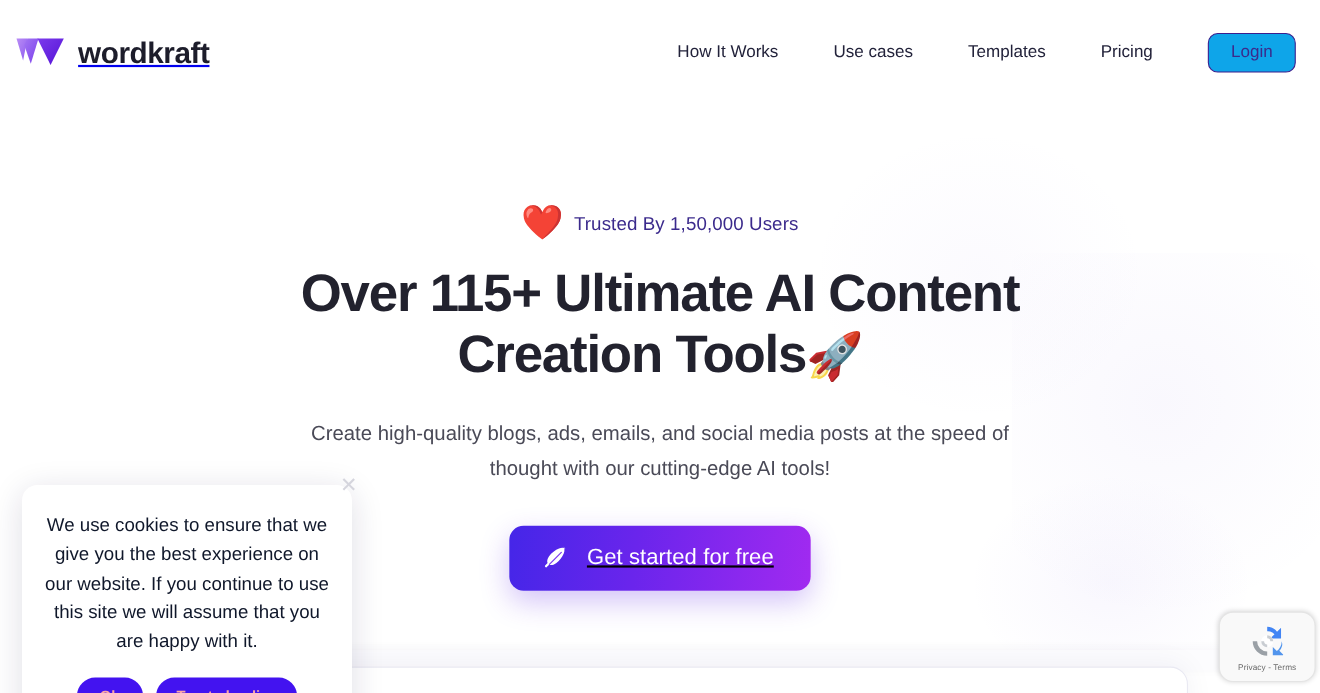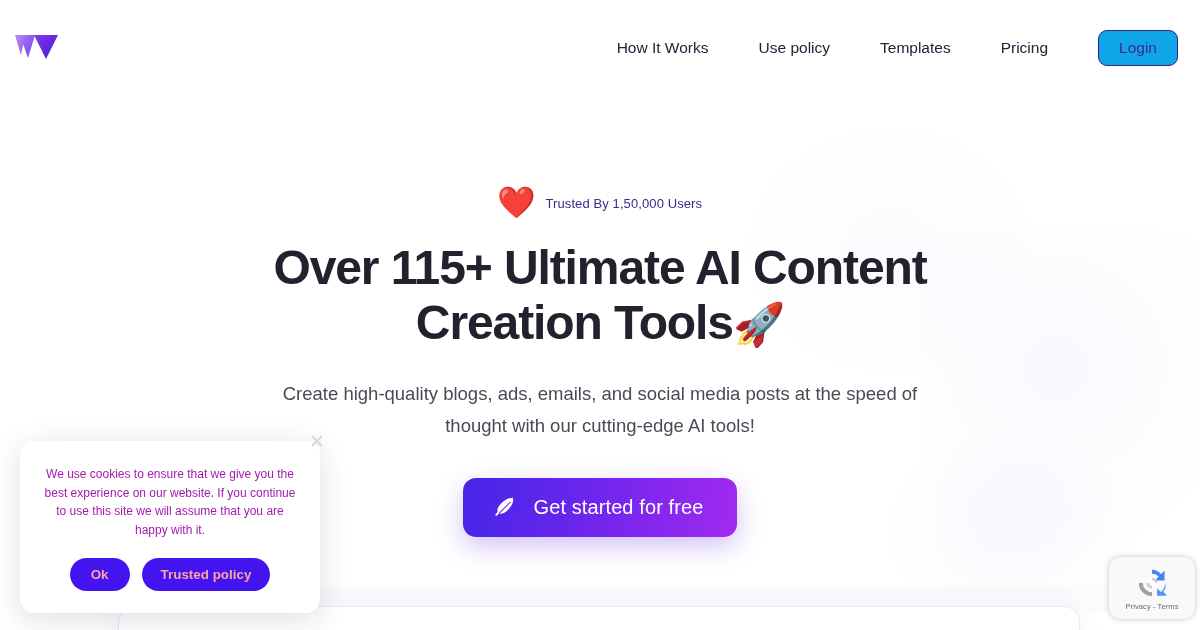--- a/index.html
+++ b/index.html
@@ -32,31 +32,31 @@
   .login-btn { font-size:15.5px; color:#3b2a8c; background:#0ea5e9;
                border:1.6px solid #3a1f8e; border-radius:9px;
                padding:9px 20px; cursor:pointer; line-height:1;
                font-family:"Liberation Sans", sans-serif; }
 
   
   .hero { position:absolute; left:0; top:0; width:1200px; text-align:center; z-index:4; }
 
   .trust { margin-top:188px; display:flex; align-items:center; justify-content:center; gap:9px; }
   .trust-heart { font-size:31px; line-height:1; transform:translateY(-1px); }
-  .trust-text { font-size:13px; color:#3b2a8c; letter-spacing:.1px; }
+  .trust-text { font-size:17px; color:#3b2a8c; letter-spacing:.1px; }
 
   .headline { margin-top:22px; font-size:48px; line-height:1.14; font-weight:700;
               color:#22222e; letter-spacing:-1.1px; max-width:830px;
               margin-left:auto; margin-right:auto; }
   .headline .rocket { font-size:42px; }
 
   .subhead { margin-top:28px; font-size:18.5px; line-height:1.72; color:#4a4a57;
              max-width:660px; margin-left:auto; margin-right:auto; font-weight:400; }
 
-  .cta-wrap { margin-top:36px; display:flex; justify-content:center; }
+  .cta-wrap { margin-top:36px; display:flex; justify-content:center;text-decoration:underline; }
   .cta-btn { display:inline-flex; align-items:center; gap:16px;
              padding:17px 34px 17px 30px; border:none; border-radius:13px;
              background:linear-gradient(97deg,#4526e8 0%,#6a25ec 42%,#a12af0 100%);
              color:#fff; font-size:20px; font-family:"Liberation Sans", sans-serif;
              cursor:pointer; box-shadow:0 10px 26px rgba(97,40,230,.28);
              letter-spacing:.1px; }
   .cta-feather { width:25px; height:25px; display:block; }
 
   
   .preview-card { position:absolute; left:118px; top:606px; width:962px; height:120px;
@@ -68,21 +68,21 @@
 
   
   .cookie { position:absolute; left:20px; top:441px; width:300px;
             background:#fff; border-radius:14px;
             box-shadow:0 6px 30px rgba(30,20,70,.14); padding:24px 20px 22px;
             text-align:center; z-index:9; }
   .cookie-close { position:absolute; right:-10px; top:-12px; width:26px; height:26px;
                   border:none; background:transparent; cursor:pointer;
                   color:#d5d5dd; font-size:19px; line-height:26px; padding:0;
                   font-family:"Liberation Sans", sans-serif; }
-  .cookie-text { font-size:12px; line-height:1.55; color:#a21caf; }
+  .cookie-text { font-size:17px; line-height:1.55; color:#0f172a; }
   .cookie-actions { margin-top:19px; display:flex; justify-content:center; gap:12px; }
   .cookie-btn { border:none; border-radius:20px; background:#4313f0; color:#fca5a5;
                 font-size:13.4px; font-weight:700; padding:9px 21px; cursor:pointer;
                 font-family:"Liberation Sans", sans-serif; white-space:nowrap; }
   .cookie-btn.wide { padding:9px 19px; }
 
   
   .recaptcha { position:absolute; right:4px; top:556px; width:88px; height:64px;
                background:#f9f9f9; border:1px solid #e4e4e4; border-radius:13px;
                box-shadow:0 0 5px rgba(0,0,0,.16); z-index:8;
@@ -119,25 +119,26 @@
             <linearGradient id="lg3" x1="0" y1="0" x2="1" y2="1">
               <stop offset="0" stop-color="#7c3bec"></stop>
                 <stop offset="1" stop-color="#5412d6"></stop>
             </linearGradient>
           </defs>
           <path d="M1 2 L11 2 L7 22 L1 2 Z" fill="url(#lg1)"></path>
           <path d="M11 2 L21 2 L14 25 L8 8 Z" fill="url(#lg2)"></path>
           <path d="M20 2 L44 2 L32 26 Z" fill="url(#lg3)"></path>
         </svg>
       </span>
+      <span class="brand-name">wordkraft</span>
     </a>
 
     <nav class="nav">
       <a class="nav-link" href="#">How It Works</a>
-      <a class="nav-link" href="#">Use policy</a>
+      <a class="nav-link" href="#">Use cases</a>
       <a class="nav-link" href="#">Templates</a>
       <a class="nav-link" href="#">Pricing</a>
       <button class="login-btn">Login</button>
     </nav>
   </header>
 
   <section class="hero">
 
     <div class="trust">
       <span class="trust-heart">❤️</span>

